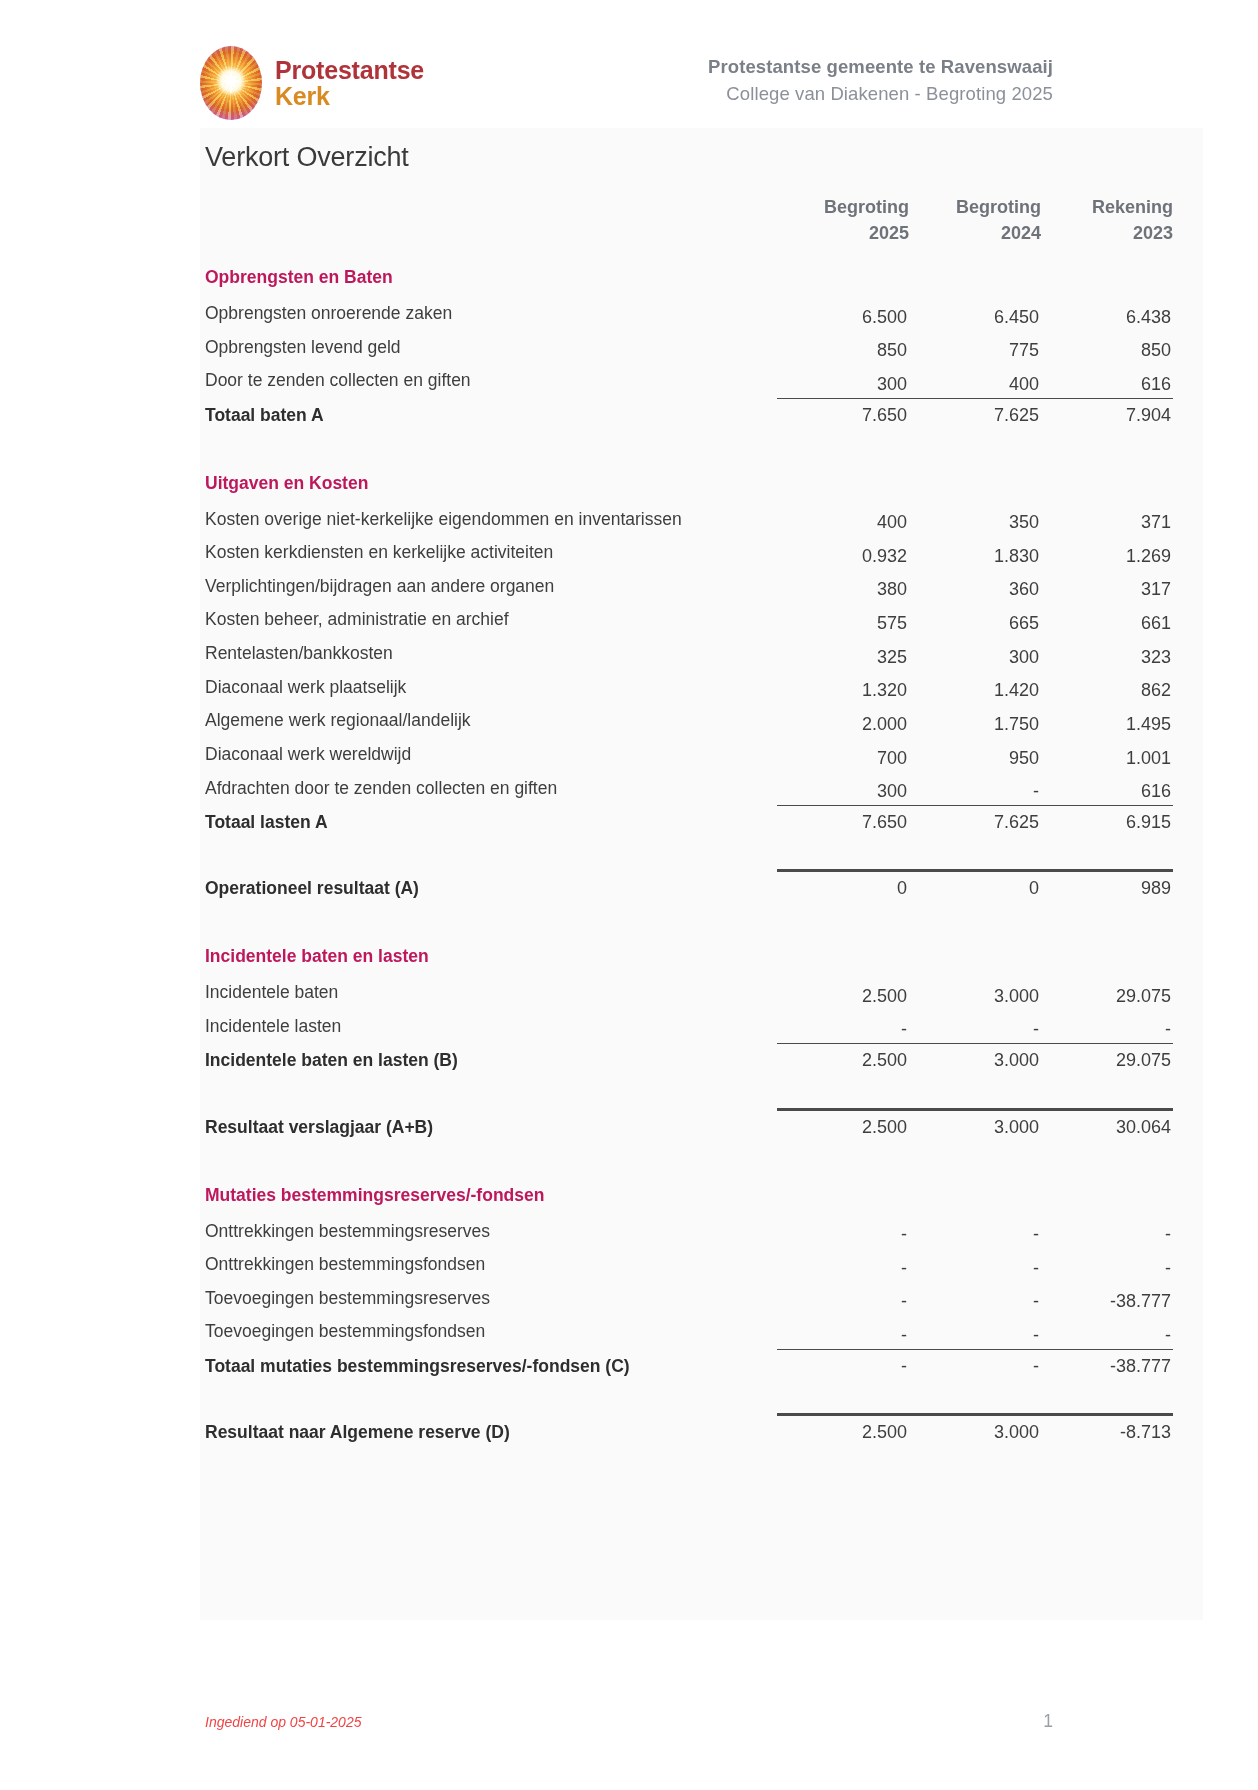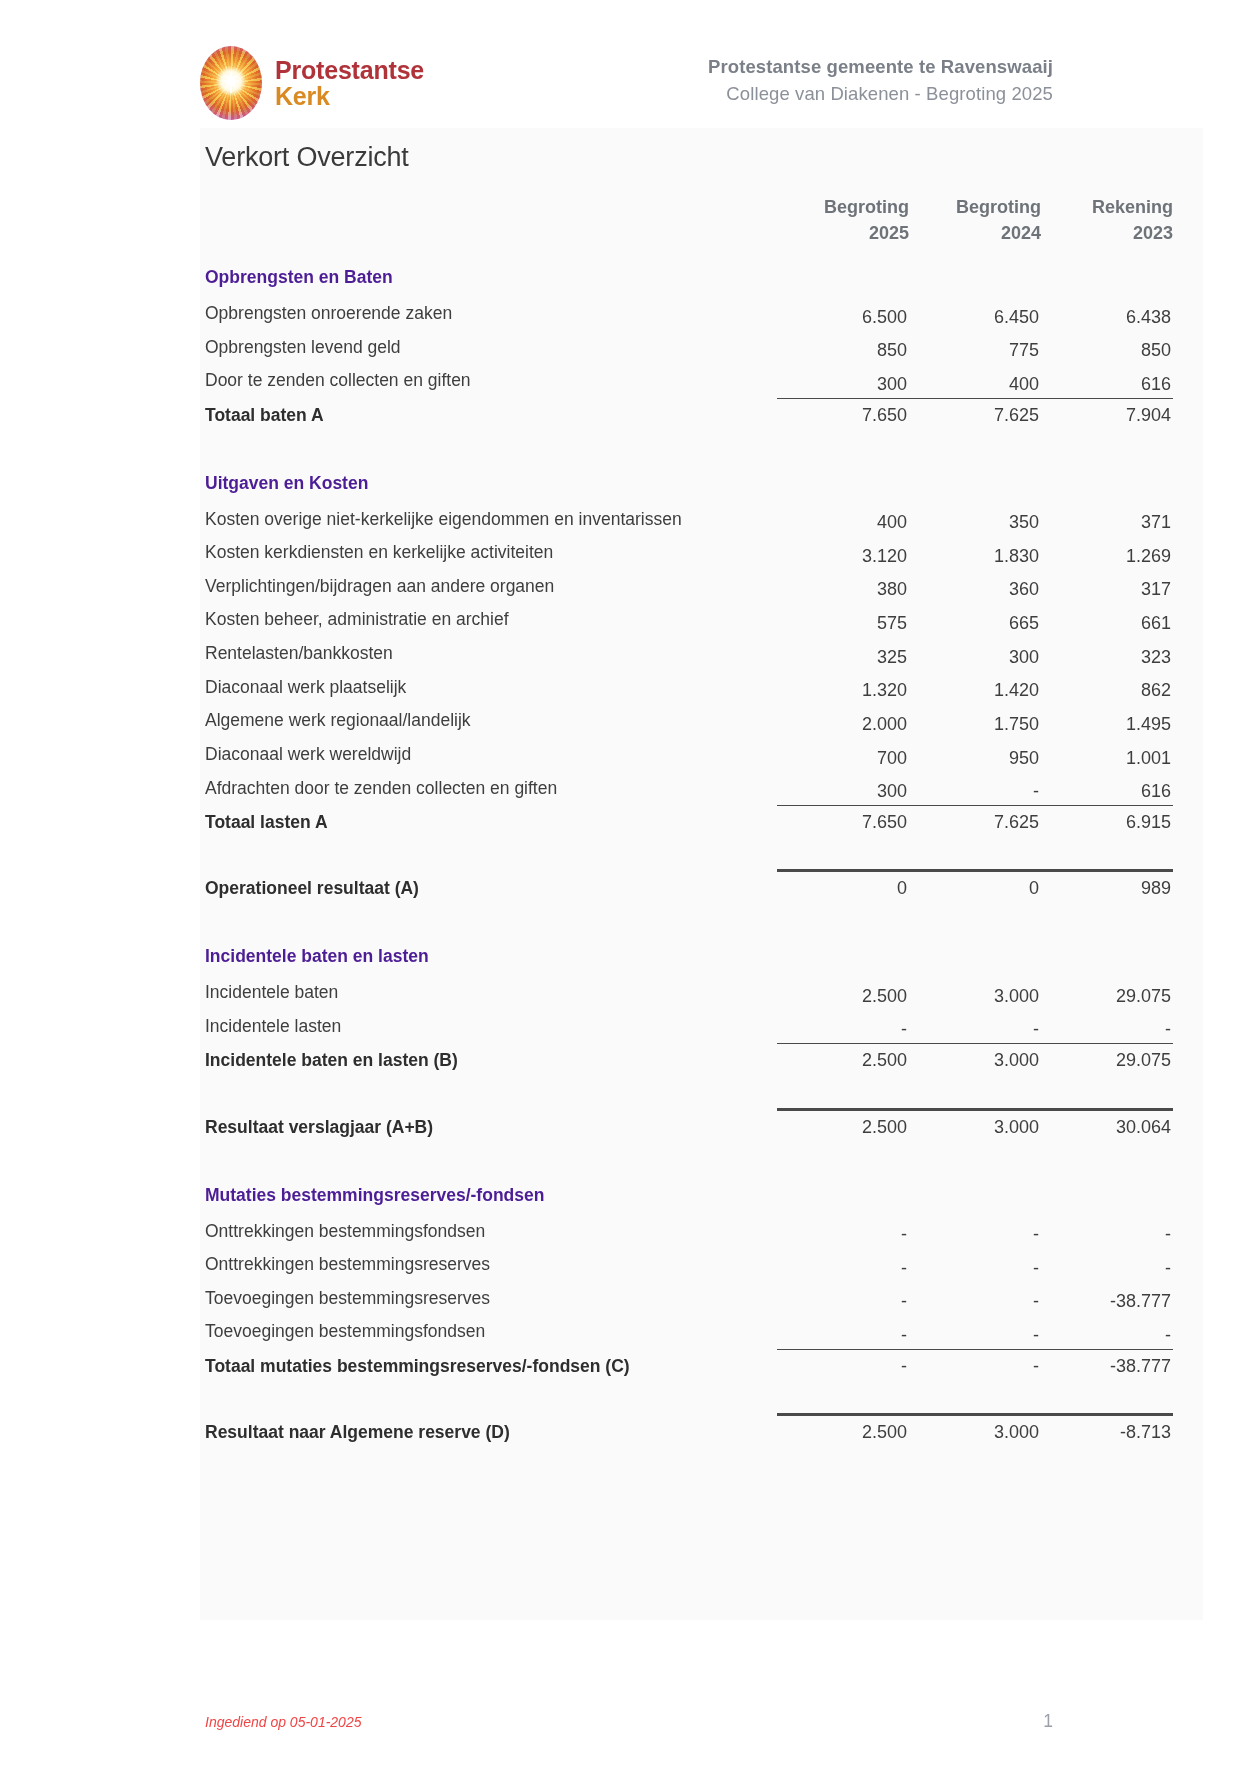--- a/index.html
+++ b/index.html
@@ -164,21 +164,21 @@
     padding-right: 2px;
   }
   .colhead .yr { display: block; }
 
   tr.header-row td { padding-bottom: 12px; }
 
   
   tr.section td {
     font-size: 17.5px;
     font-weight: bold;
-    color: #4c1d95;
+    color: #be185d;
     padding-top: 9px;
     padding-bottom: 9px;
   }
 
   
   tr.item td.lbl {
     font-size: 17.5px;
     color: #3e3e3e;
     line-height: 1.58;
     padding-top: 3px;
@@ -356,21 +356,21 @@
         </tr>
 
         <tr class="item">
           <td class="lbl">Kosten overige niet-kerkelijke eigendommen en inventarissen</td>
           <td class="num sp">400</td>
           <td class="num sp">350</td>
           <td class="num sp">371</td>
         </tr>
         <tr class="item">
           <td class="lbl">Kosten kerkdiensten en kerkelijke activiteiten</td>
-          <td class="num sp">3.120</td>
+          <td class="num sp">0.932</td>
           <td class="num sp">1.830</td>
           <td class="num sp">1.269</td>
         </tr>
         <tr class="item">
           <td class="lbl">Verplichtingen/bijdragen aan andere organen</td>
           <td class="num sp">380</td>
           <td class="num sp">360</td>
           <td class="num sp">317</td>
         </tr>
         <tr class="item">
@@ -469,27 +469,27 @@
 
         <tr class="gap">
             <td colspan="4"></td>
           </tr>
 
         <tr class="section">
           <td colspan="4">Mutaties bestemmingsreserves/-fondsen</td>
         </tr>
 
         <tr class="item">
+          <td class="lbl">Onttrekkingen bestemmingsreserves</td>
+          <td class="num sp">-</td>
+          <td class="num sp">-</td>
+          <td class="num sp">-</td>
+        </tr>
+        <tr class="item">
           <td class="lbl">Onttrekkingen bestemmingsfondsen</td>
-          <td class="num sp">-</td>
-          <td class="num sp">-</td>
-          <td class="num sp">-</td>
-        </tr>
-        <tr class="item">
-          <td class="lbl">Onttrekkingen bestemmingsreserves</td>
           <td class="num sp">-</td>
           <td class="num sp">-</td>
           <td class="num sp">-</td>
         </tr>
         <tr class="item">
           <td class="lbl">Toevoegingen bestemmingsreserves</td>
           <td class="num sp">-</td>
           <td class="num sp">-</td>
           <td class="num sp neg">-38.777</td>
         </tr>

